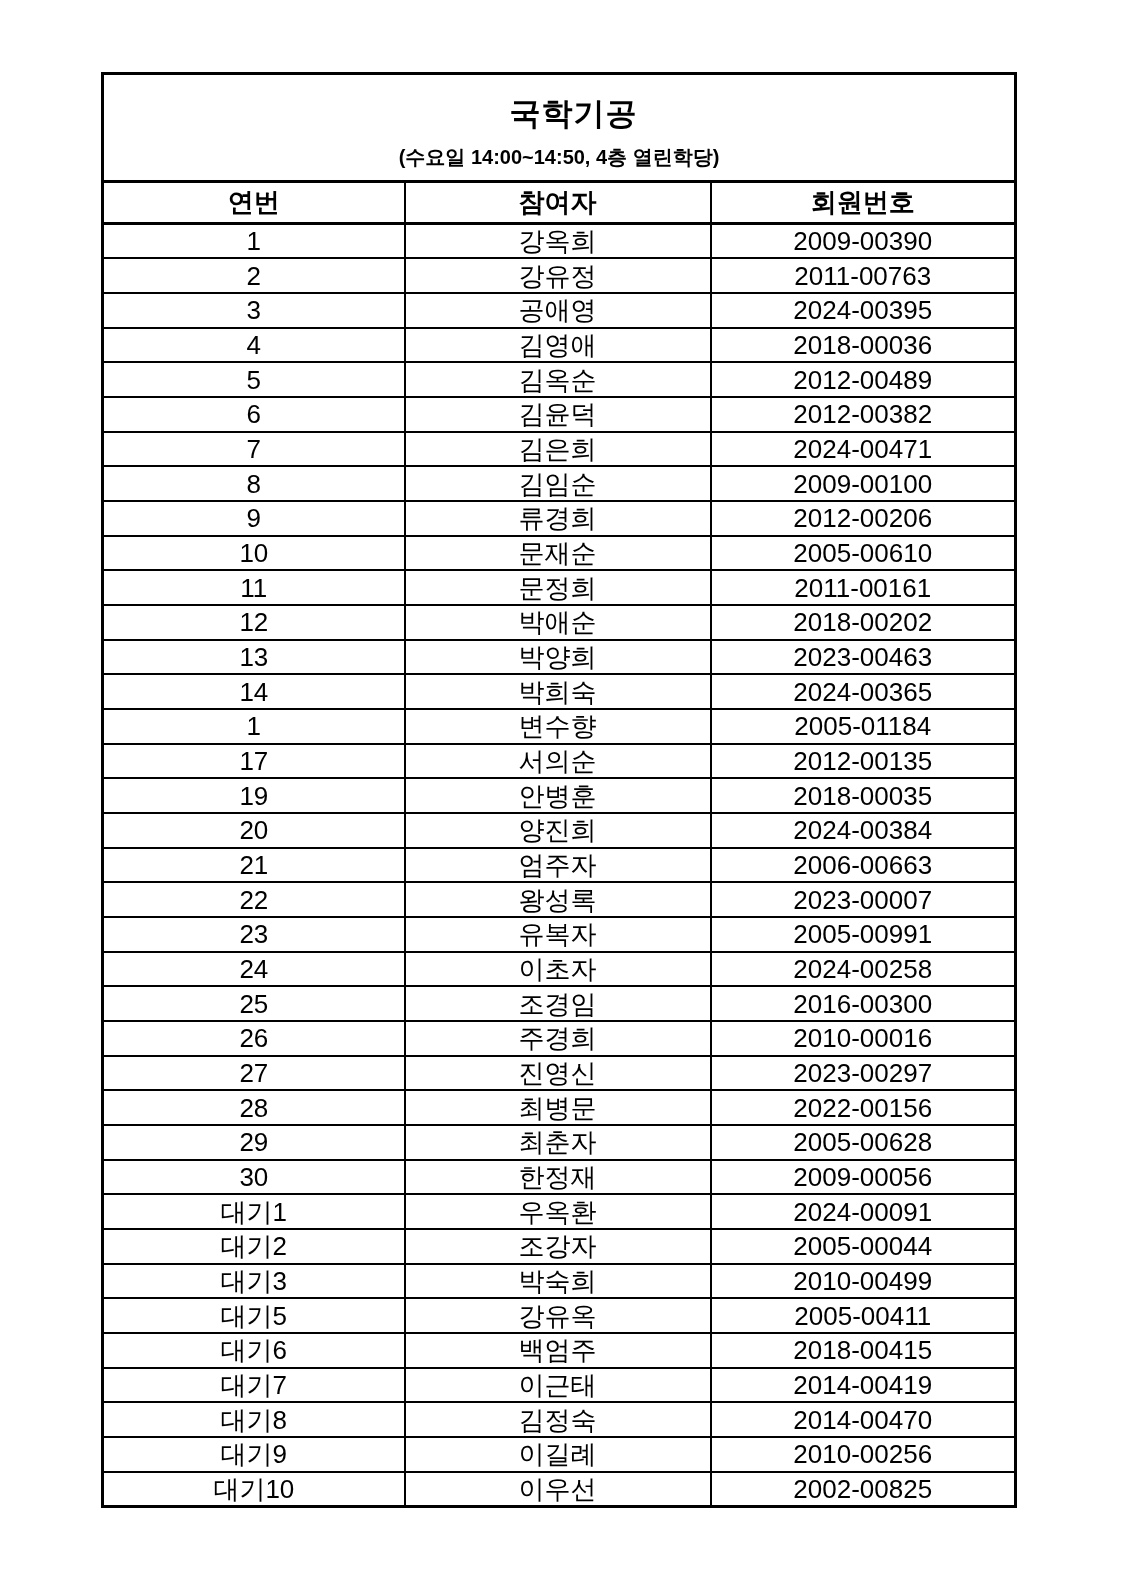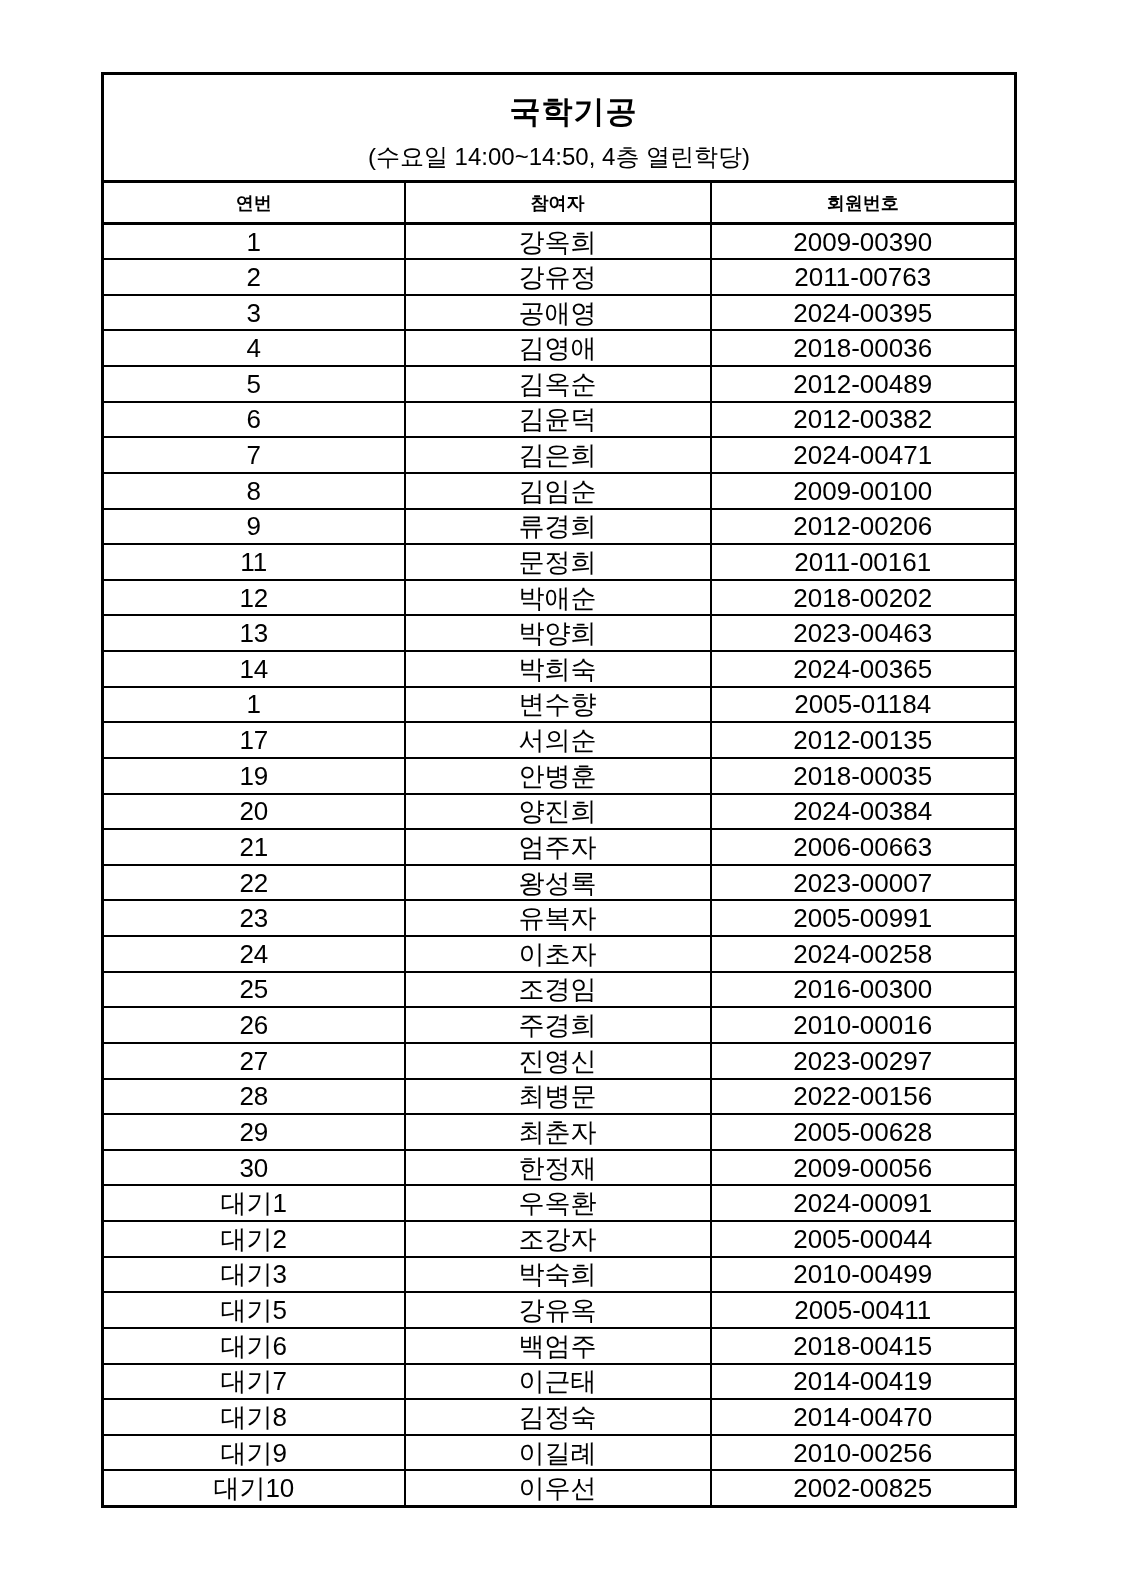--- a/index.html
+++ b/index.html
@@ -44,29 +44,29 @@
   .title-cell { border-bottom: 3px solid #000000 !important; }
   .doc-title {
     font-size: 31px;
     font-weight: bold;
     line-height: 1.0;
     padding-top: 10px;
     letter-spacing: 1px;
     padding-left: 29px;
   }
   .doc-subtitle {
-    font-size: 24px;
-    font-weight: normal;
+    font-size: 20px;
+    font-weight: bold;
     line-height: 1.0;
     padding-top: 18px;
     letter-spacing: 0px;
   }
   tr.header-row { height: 42px; }
   tr.header-row th {
-    font-size: 18px;
+    font-size: 26px;
     font-weight: bold;
     border-bottom: 3px solid #000000;
   }
   tbody tr {
     height: 32px;
   }
   tbody td {
     font-size: 26px;
     font-weight: normal;
     line-height: 1.0;
@@ -136,20 +136,25 @@
           <td>8</td>
           <td>김임순</td>
           <td>2009-00100</td>
         </tr>
         <tr>
           <td>9</td>
           <td>류경희</td>
           <td>2012-00206</td>
         </tr>
         <tr>
+          <td>10</td>
+          <td>문재순</td>
+          <td>2005-00610</td>
+        </tr>
+        <tr>
           <td>11</td>
           <td>문정희</td>
           <td>2011-00161</td>
         </tr>
         <tr>
           <td>12</td>
           <td>박애순</td>
           <td>2018-00202</td>
         </tr>
         <tr>

